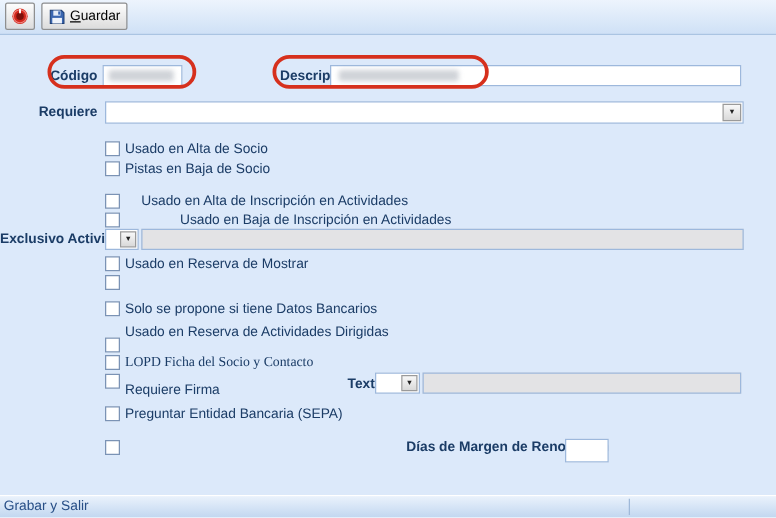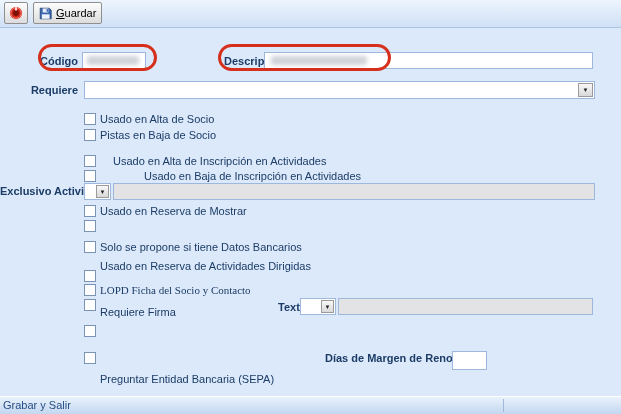--- a/index.html
+++ b/index.html
@@ -127,21 +127,21 @@
   <div class="cb" style="left:84px;top:299px;"></div>
   <div class="lbl" style="left:278px;top:301px;">Texto</div>
   <div class="tb" style="left:300px;top:298px;width:36px;height:17px;">
     <div class="combo-btn small">
         <span>▼</span>
       </div>
   </div>
   <div class="tb disabled" style="left:338px;top:298px;width:255px;height:17px;"></div>
 
   <div class="cb" style="left:84px;top:325px;"></div>
-  <div class="cb-lbl" style="left:100px;top:325px;margin-top:48px;">Preguntar Entidad Bancaria (SEPA)</div>
+  <div class="cb-lbl" style="left:100px;top:325px;">Preguntar Entidad Bancaria (SEPA)</div>
 
   <div class="cb" style="left:84px;top:352px;"></div>
   <div class="lbl" style="left:325px;top:352px;">Días de Margen de Renovación</div>
   <div class="tb" style="left:452px;top:351px;width:35px;height:19px;"></div>
 
   <div class="statusbar">
     <div class="txt" style="left:3px;">Grabar y Salir</div>
     <div class="sep" style="left:503px;"></div>
     <div class="txt" style="left:525px;margin-top:32px;">Reg : 16/18</div>
   </div>

